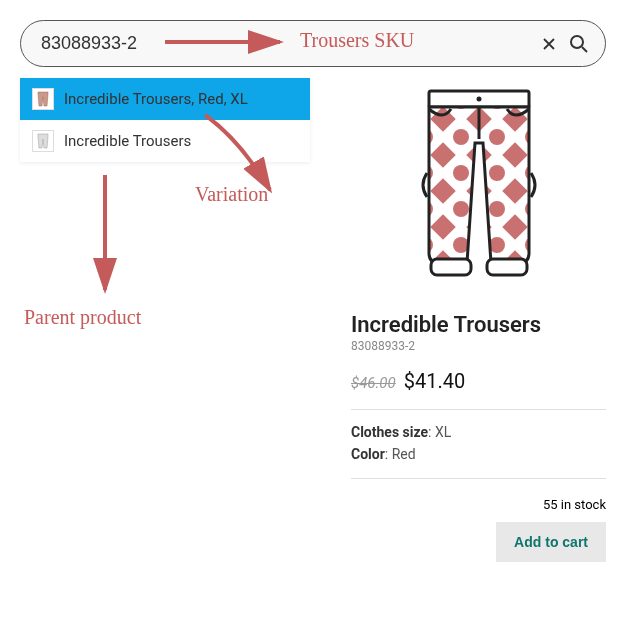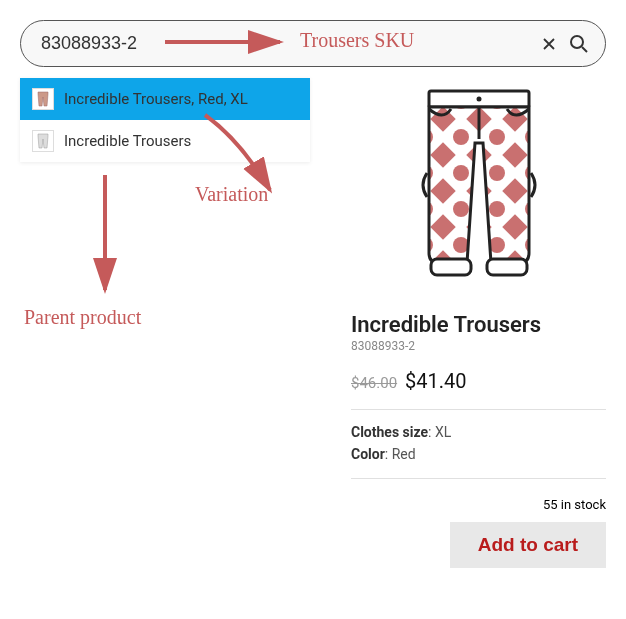--- a/index.html
+++ b/index.html
@@ -83,36 +83,36 @@
       font-size: 12px;
       color: #888;
       margin-top: 2px;
     }
     .price-row {
       margin-top: 16px;
       display: flex;
       gap: 8px;
       align-items: baseline;
     }
-    .price-old { color: #999; text-decoration: line-through; font-size: 15px; }
+    .price-old { color: #999; text-decoration: line-through; font-size: 15px; font-style: italic; }
     .price-new { font-size: 20px; font-weight: 400; color: #111; }
     .divider { border-top: 1px solid #e0e0e0; margin-top: 16px; }
     .attrs { margin-top: 14px; font-size: 14px; color: #555; }
     .attr-row { margin-bottom: 6px; }
     .attr-label { font-weight: 700; color: #333; }
     .stock { text-align: right; color: #000000; font-size: 13px; margin-top: 18px; }
     .cart-btn {
       float: right;
       margin-top: 10px;
       background: #e8e8e8;
       border: none;
-      padding: 12px 28px;
-      font-size: 19px;
+      padding: 12px 18px;
+      font-size: 14px;
       font-weight: 600;
-      color: #b91c1c;
+      color: #0f766e;
       cursor: pointer;
     }
     .annot {
       position: absolute;
       font-family: "Comic Sans MS", "Segoe Script", cursive;
       font-size: 20px;
       color: #c55a5a;
       font-weight: 500;
     }
     .annot-sku { left: 300px; top: 29px; }

